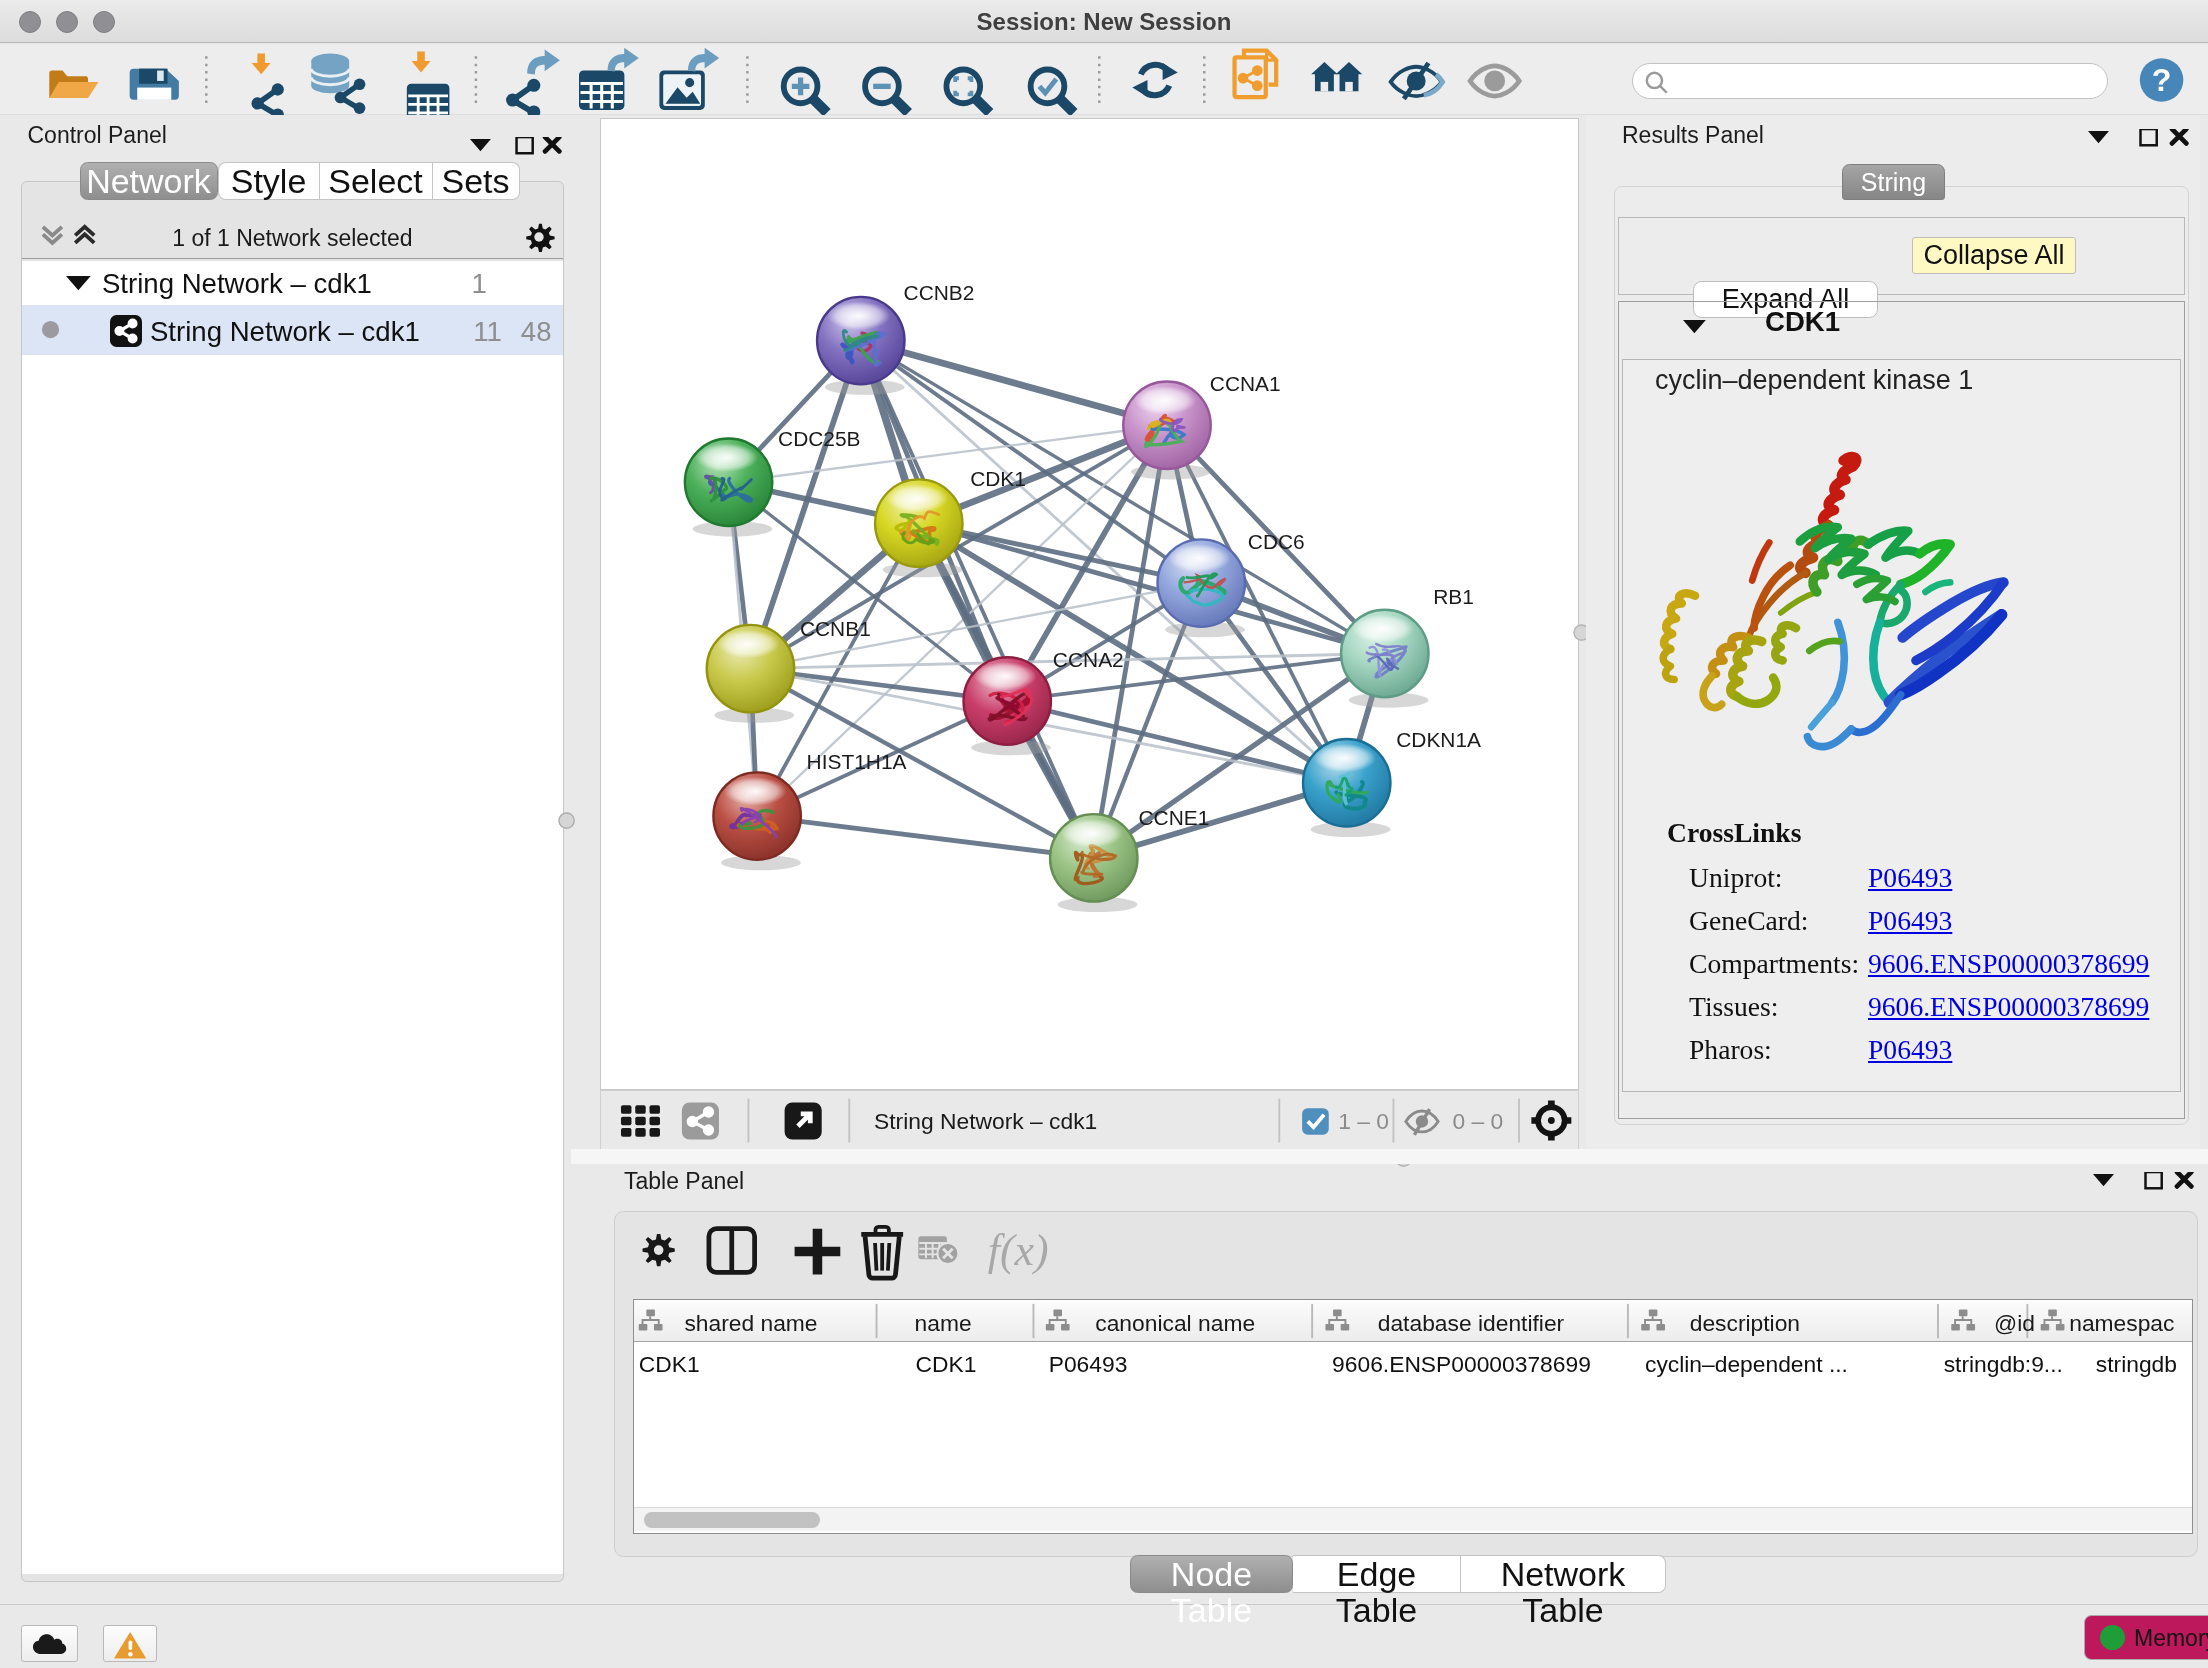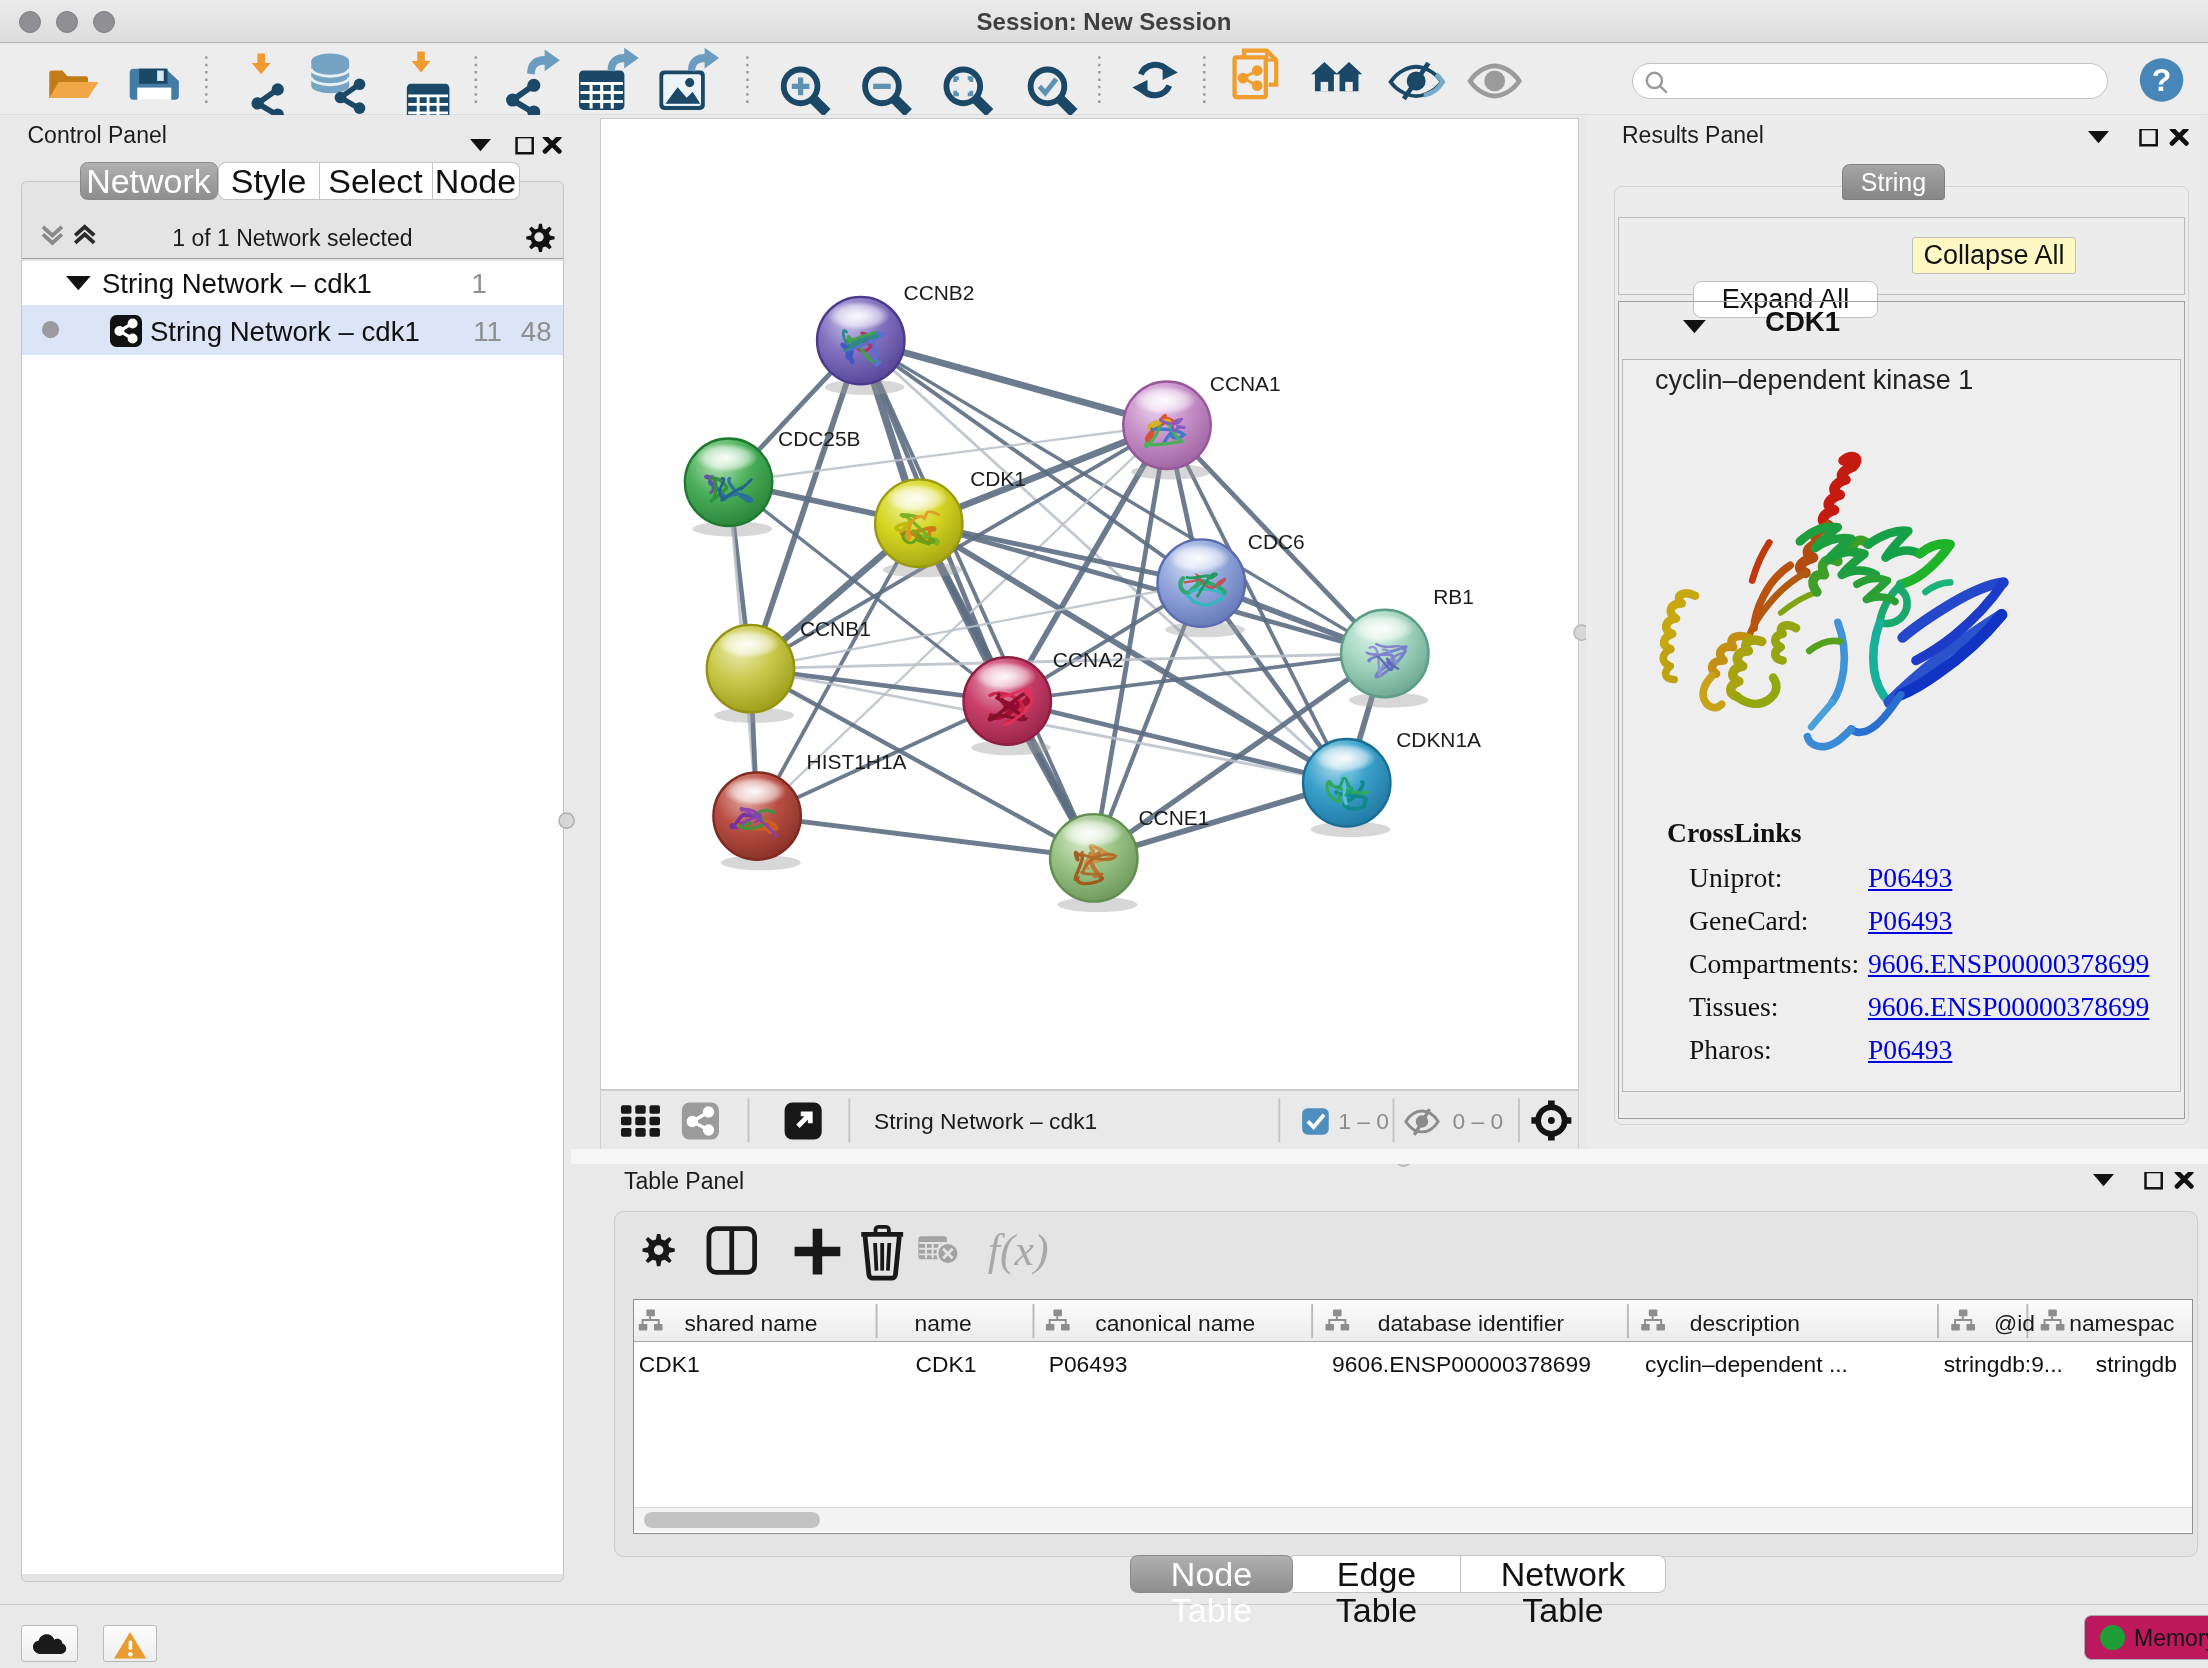--- a/index.html
+++ b/index.html
@@ -201,21 +201,21 @@
 
 <div id="controlpanel">
   <div class="paneltitle" style="position:absolute;left:18px;top:5.7px;">Control Panel</div>
   <svg class="panelctl" style="left:460px;top:21px;" width="95" height="23" viewBox="0 0 100 24">
     <path d="M0,2 L22,2 L11,15 Z" fill="#111"></path>
     <rect x="49" y="0" width="17" height="17" fill="none" stroke="#111" stroke-width="2.6"></rect>
     <path d="M79,0 L94,15 M94,0 L79,15" stroke="#111" stroke-width="5" stroke-linecap="round"></path>
   </svg>
 
   <div style="position:absolute;left:70px;top:46px;">
-    <span class="tab tabsel" style="width:138px;border-radius:7.6px;">Network</span><span class="tab" style="width:101px;border-radius:7.6px 0 0 7.6px;border-right:none;">Style</span><span class="tab" style="width:114px;">Select</span><span class="tab" style="width:87px;border-left:none;border-radius:0 7.6px 7.6px 0;">Node</span>
+    <span class="tab tabsel" style="width:138px;border-radius:7.6px;">Network</span><span class="tab" style="width:101px;border-radius:7.6px 0 0 7.6px;border-right:none;">Style</span><span class="tab" style="width:114px;">Select</span><span class="tab" style="width:87px;border-left:none;border-radius:0 7.6px 7.6px 0;">Sets</span>
   </div>
 
   <div style="position:absolute;left:11.4px;top:65px;width:543px;height:1401px;background:#e4e4e4;border:1px solid #c6c6c6;border-radius:5.7px;"></div>
 
   <div style="position:absolute;left:12.4px;top:99px;width:541px;height:44px;border-bottom:1.9px solid #9d9d9d;">
     <svg style="position:absolute;left:19px;top:7.6px;" width="76" height="28.5" viewBox="0 0 80 30">
       <g stroke="#8a8a8a" stroke-width="4" fill="none">
         <path d="M2,4 L12,13 L22,4 M2,12 L12,21 L22,12"></path>
       </g>
       <g stroke="#2a2a2a" stroke-width="4" fill="none">

